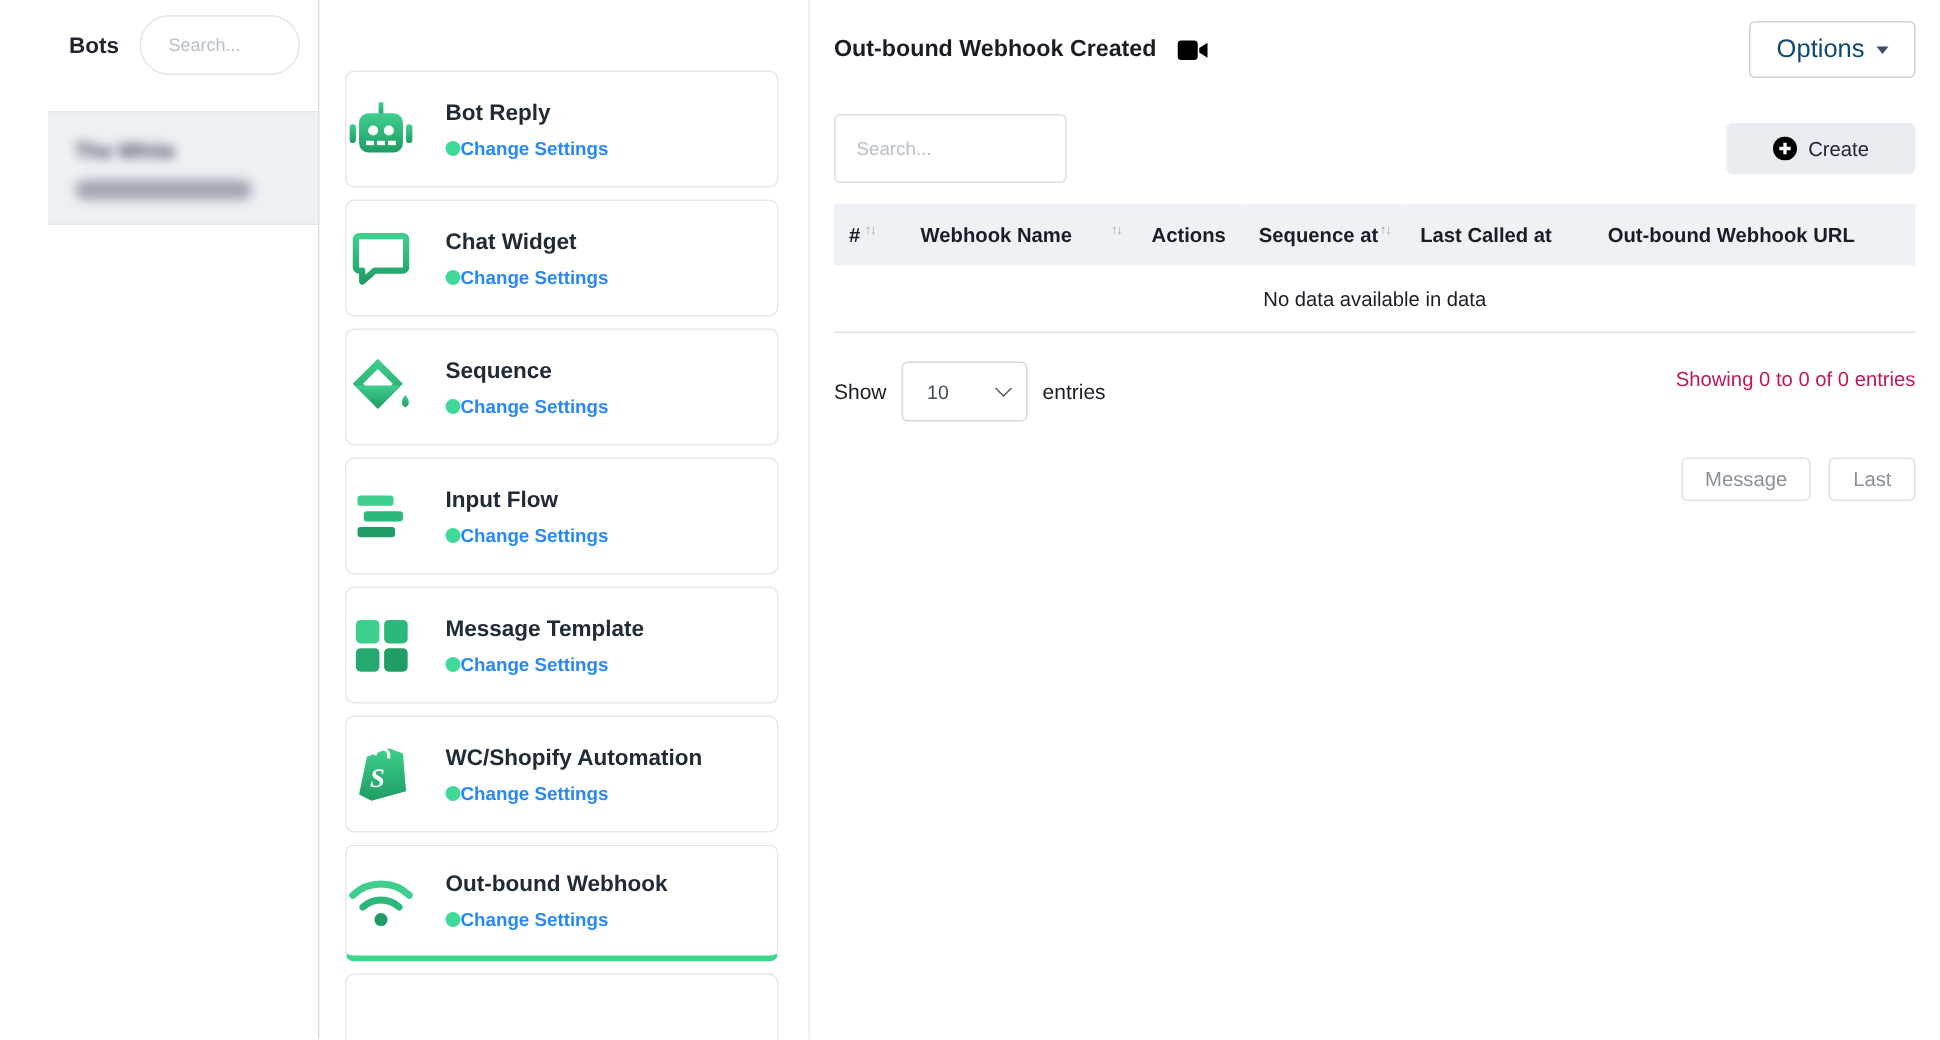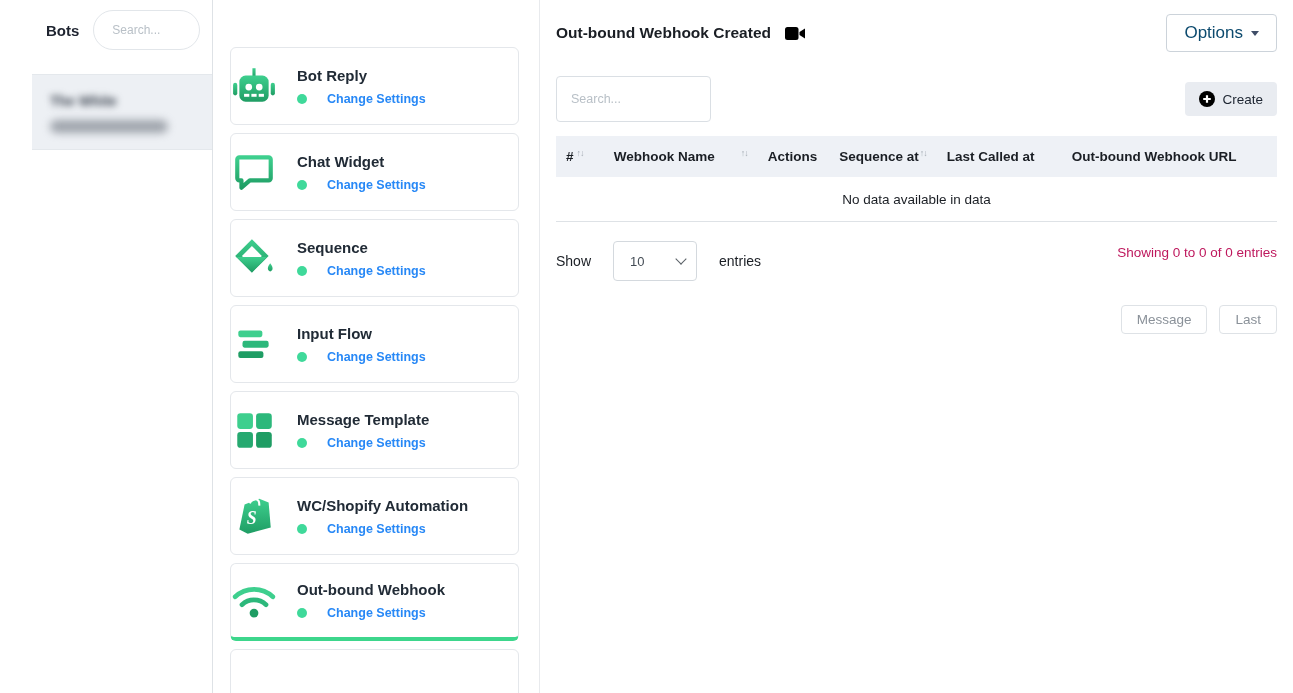--- a/index.html
+++ b/index.html
@@ -24,54 +24,54 @@
 
   
   .bot-panel { width:327px; flex:0 0 327px; border-right:1px solid #e8eaed; padding:18px 20px 0 17px; }
   .bot-panel-title { font-size:15px; font-weight:700; color:#1f2430; }
   .cards { margin-top:29px; display:flex; flex-direction:column; gap:8px; }
   .card { background:#fff; border:1px solid #e4e7eb; border-radius:6px; height:78px;
     display:flex; align-items:center; padding:0 0; gap:20px; cursor:pointer; flex:0 0 78px; }
   .card.active { border-bottom:4px solid #3dd68c; }
   .card-icon { width:46px; height:46px; flex:0 0 46px; display:flex; align-items:center; justify-content:center; }
   .card-title { font-size:15px; font-weight:600; color:#212b36; }
-  .card-sub { display:flex; align-items:center; gap:20px; margin-top:8px; }
+  .card-sub { display:flex; align-items:center; gap:0; margin-top:8px; }
   .dot { width:10px; height:10px; border-radius:50%; background:#3fd99a; }
   .change-link { font-size:12.5px; font-weight:700; color:#2788f6; text-decoration:none; }
 
   
   .main { flex:1; padding:14px 16px 0 16px; position:relative; }
   .main-head { display:flex; align-items:center; min-height:34px; }
   .main-title { font-size:15.5px; font-weight:700; color:#1a1e24; }
   .camera-icon { margin-left:14px; display:inline-flex; }
   .options-btn { margin-left:auto; display:inline-flex; align-items:center; gap:8px;
     background:#fff; border:1px solid #ccd3da; border-radius:4px; padding:8px 17px;
     font-size:17px; color:#0c4a6e; cursor:pointer; font-family:"Liberation Sans", sans-serif; }
   .caret-down { width:0; height:0; border-left:4.5px solid transparent;
     border-right:4.5px solid transparent; border-top:5px solid #3f4d67; display:inline-block; }
 
   .toolbar { margin-top:24px; display:flex; align-items:flex-start; }
   .table-search { width:155px; height:46px; border:1px solid #dadfe4; border-radius:4px;
     padding:0 14px; font-size:12.5px; outline:none; color:#495057;
     font-family:"Liberation Sans", sans-serif; }
   .table-search::placeholder { color:#b9c0c7; }
   .create-btn { margin-left:auto; margin-top:6px; display:inline-flex; align-items:center; gap:7px;
-    background:#e9ecf1; border:none; border-radius:4px; padding:9px 14px; font-size:13.5px;
+    background:#e9ecf1; border:none; border-radius:4px; padding:9px 31px; font-size:13.5px;
     color:#1c2430; cursor:pointer; font-family:"Liberation Sans", sans-serif;justify-content:center; }
 
   table.grid { width:100%; border-collapse:collapse; margin-top:14px; }
   table.grid thead th { background:#eef1f6; text-align:left; font-size:13.5px; font-weight:700;
     color:#1a1e24; padding:13px 10px; white-space:nowrap; }
   .sort-glyph { font-size:9px; color:#a6adb5; letter-spacing:-1px; position:relative; top:-5px;
     margin-left:3px; font-weight:400; }
   td.empty-cell { text-align:center; font-size:13.5px; color:#1a1e24; padding:15px 10px 14px;
     border-bottom:1px solid #dee2e6; }
 
   .table-footer { margin-top:19px; display:flex; align-items:flex-start; }
-  .show-group { display:flex; align-items:center; gap:22px; font-size:14px; color:#1a1e24; }
+  .show-group { display:flex; align-items:center; gap:10px; font-size:14px; color:#1a1e24; }
   .select-wrap { position:relative; display:inline-block; }
   .page-size { appearance:none; -webkit-appearance:none; width:84px; height:40px;
     border:1px solid #d4d9de; border-radius:4px; padding:0 28px 0 16px; font-size:13px;
     color:#444c55; background:#fff; cursor:pointer; font-family:"Liberation Sans", sans-serif; }
   .select-chevron { position:absolute; right:12px; top:14px; width:8px; height:8px;
     border-right:1.8px solid #596066; border-bottom:1.8px solid #596066;
     transform:rotate(45deg); pointer-events:none; }
   .summary { margin-left:auto; font-size:13.5px; color:#be185d; padding-top:4px; }
   .pager { display:flex; justify-content:flex-end; gap:12px; margin-top:24px; }
   .pager button { background:#fff; border:1px solid #dee2e6; border-radius:4px;

